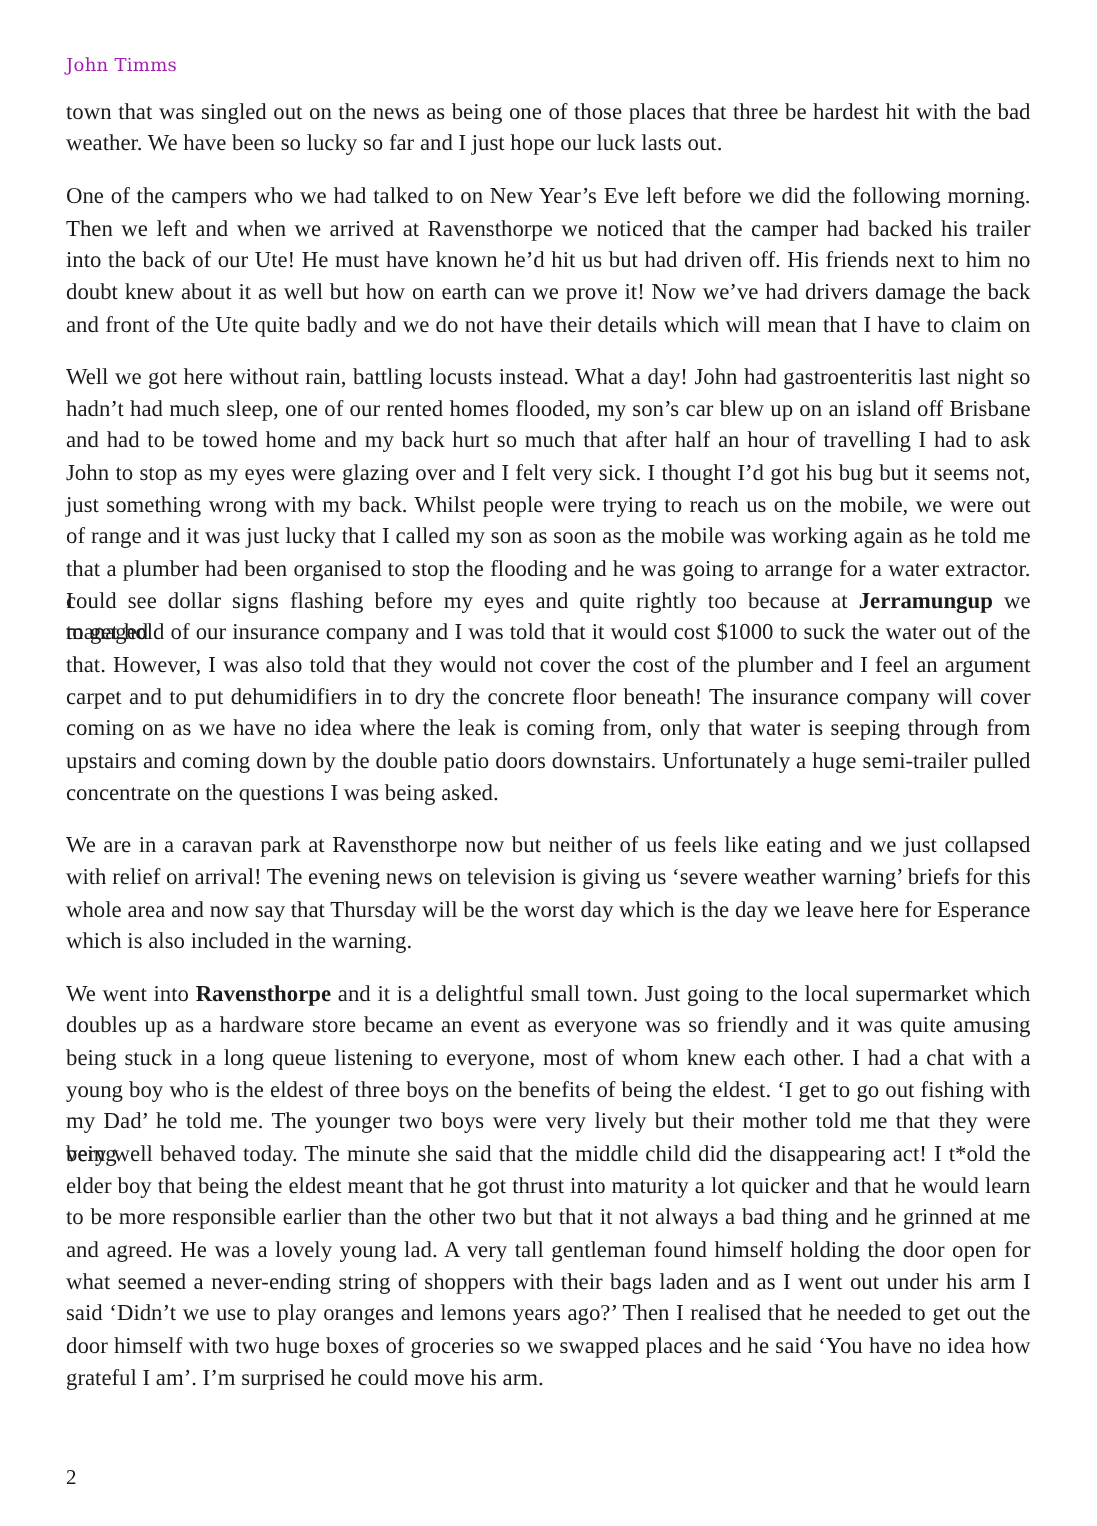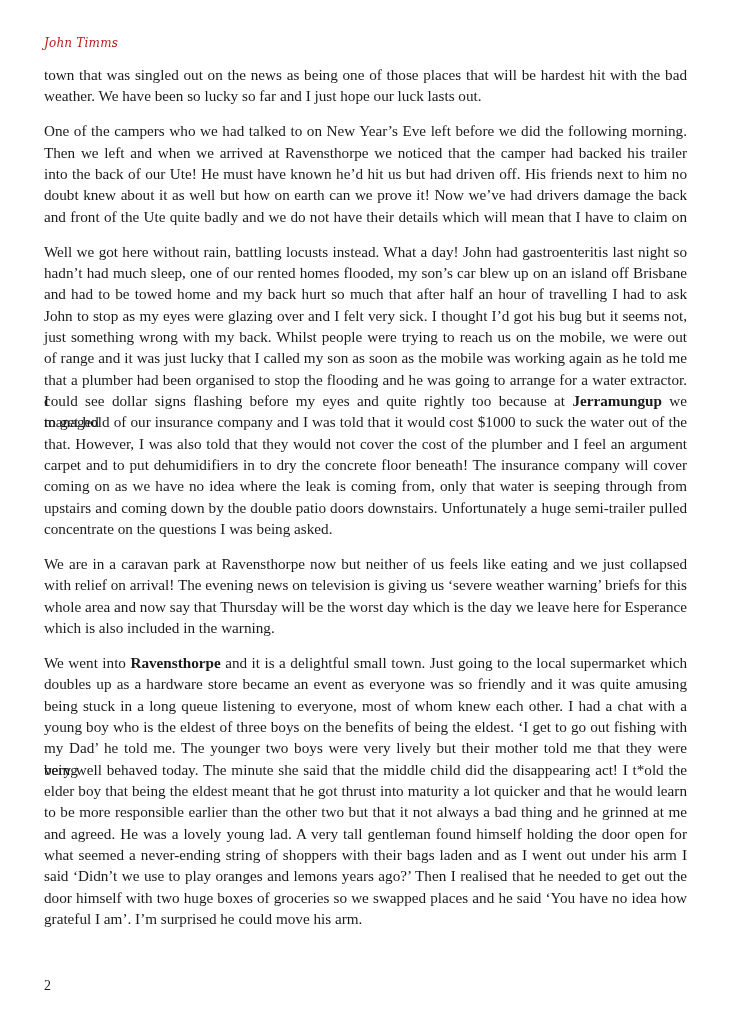--- a/index.html
+++ b/index.html
@@ -1,21 +1,21 @@
 <!DOCTYPE html>
 <html><head>
 <meta charset="utf-8">
 <style>
   html, body { margin: 0; padding: 0; background: #ffffff; }
   body { width: 731px; height: 1017px; position: relative; overflow: hidden; }
   .page { position: absolute; left: 0; top: 0; width: 731px; height: 1017px; background: #fff; }
   .header-author {
     position: absolute; left: 44px; top: 36px;
-    font-family: "DejaVu Serif", serif; font-style: italic;
-    font-size: 12px; color: #b91c1c; letter-spacing: 0.2px;
+    font-family: "DejaVu Serif", serif; 
+    font-size: 12px; color: #a21caf; letter-spacing: 0.2px;
   }
   .body-text {
     position: absolute; left: 44px; top: 64px; width: 643px;
     font-family: "Liberation Serif", serif; font-size: 15.2px; color: #1a1a1a;
   }
   .para { margin: 0 0 13.6px 0; }
   .line {
     display: block; height: 21.35px; line-height: 21.35px;
     text-align: justify; text-align-last: justify; white-space: nowrap; overflow: visible;
   }
@@ -27,21 +27,21 @@
     font-family: "Liberation Serif", serif; font-size: 14px; color: #1a1a1a;
   }
 </style>
 </head>
 <body>
 
 <div class="page">
   <div class="header-author">John Timms</div>
   <div class="body-text" id="body-text">
       <div class="para">
-        <span class="line"><span class="seg">town that was singled out on the news as being one of those places that will be hardest hit with the bad</span></span>
+        <span class="line"><span class="seg">town that was singled out on the news as being one of those places that three be hardest hit with the bad</span></span>
         <span class="line last"><span class="seg">weather. We have been so lucky so far and I just hope our luck lasts out.</span></span>
       </div>
       <div class="para">
         <span class="line"><span class="seg">One of the campers who we had talked to on New Year’s Eve left before we did the following morning.</span></span>
         <span class="line"><span class="seg">Then we left and when we arrived at Ravensthorpe we noticed that the camper had backed his trailer</span></span>
         <span class="line"><span class="seg">into the back of our Ute! He must have known he’d hit us but had driven off. His friends next to him no</span></span>
         <span class="line"><span class="seg">doubt knew about it as well but how on earth can we prove it! Now we’ve had drivers damage the back</span></span>
         <span class="line"><span class="seg">and front of the Ute quite badly and we do not have their details which will mean that I have to claim on</span></span>
       </div>
       <div class="para">

